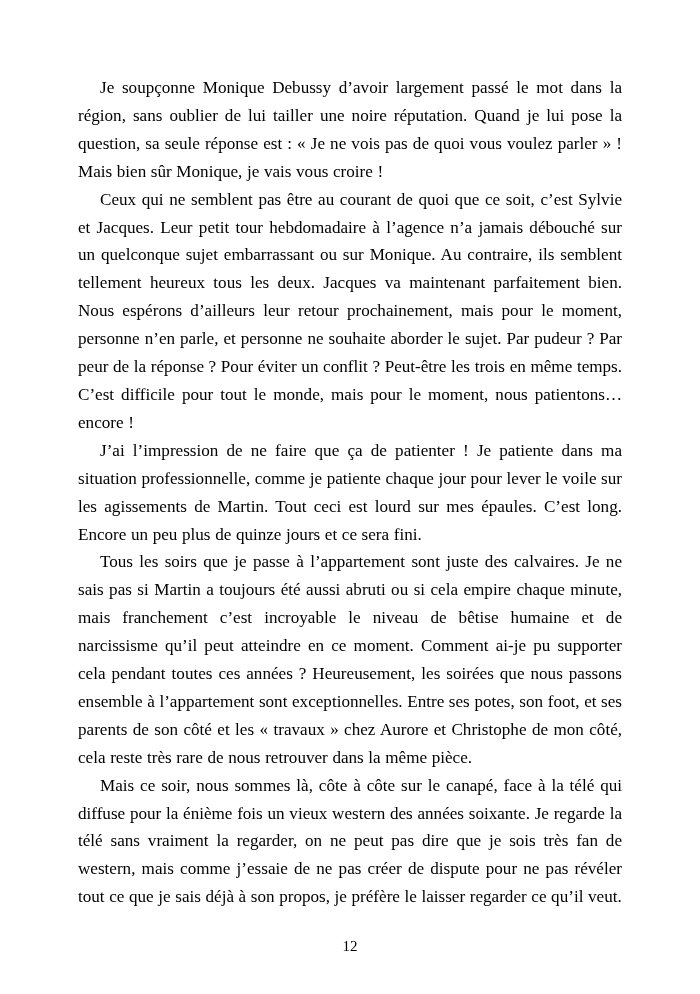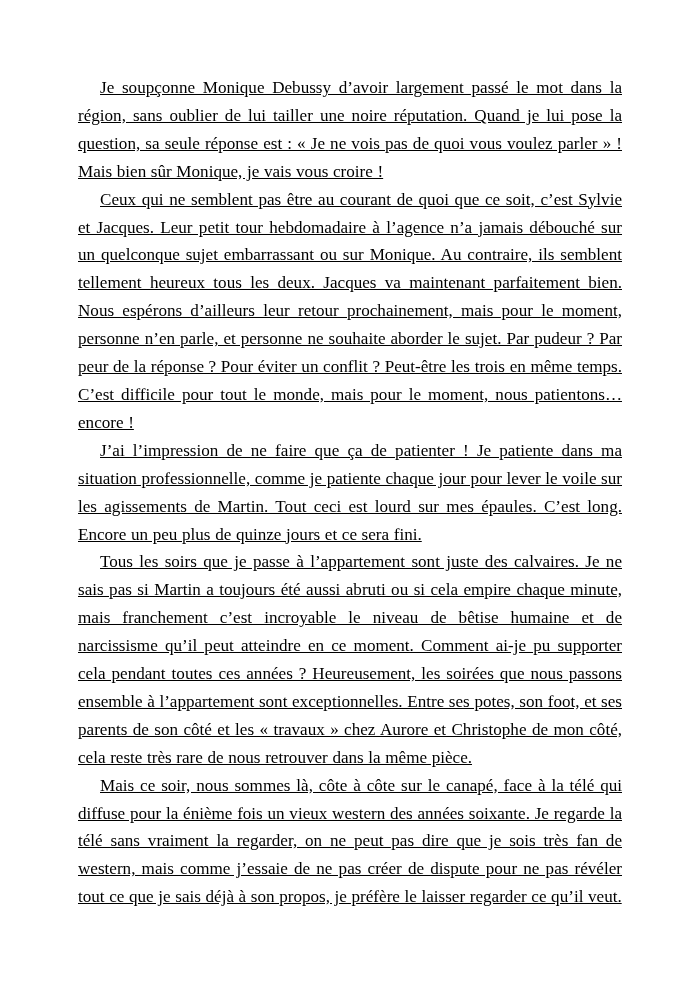--- a/index.html
+++ b/index.html
@@ -33,21 +33,20 @@
     text-indent: 22px;
     text-align: justify;
     font-size: 17.1px;
     line-height: 27.9px;
     word-spacing: 0.02em;
     hyphens: none;
     -webkit-hyphens: none;
   }
   .para.last-line-left {
     text-align-last: left;
-    text-decoration: underline;
   }
   .folio {
     position: absolute;
     left: 0;
     right: 0;
     top: 936px;
     text-align: center;
     font-size: 15px;
     line-height: 20px;
     color: #000000;
@@ -59,14 +58,15 @@
 <div class="page">
 
   <div class="text-block">
     <p class="para last-line-left">Je soupçonne Monique Debussy d’avoir largement passé le mot dans la région, sans oublier de lui tailler une noire réputation. Quand je lui pose la question, sa seule réponse est : « Je ne vois pas de quoi vous voulez parler » ! Mais bien sûr Monique, je vais vous croire !</p>
     <p class="para last-line-left">Ceux qui ne semblent pas être au courant de quoi que ce soit, c’est Sylvie et Jacques. Leur petit tour hebdomadaire à l’agence n’a jamais débouché sur un quelconque sujet embarrassant ou sur Monique. Au contraire, ils semblent tellement heureux tous les deux. Jacques va maintenant parfaitement bien. Nous espérons d’ailleurs leur retour prochainement, mais pour le moment, personne n’en parle, et personne ne souhaite aborder le sujet. Par pudeur ? Par peur de la réponse ? Pour éviter un conflit ? Peut-être les trois en même temps. C’est difficile pour tout le monde, mais pour le moment, nous patientons… encore !</p>
     <p class="para last-line-left">J’ai l’impression de ne faire que ça de patienter ! Je patiente dans ma situation professionnelle, comme je patiente chaque jour pour lever le voile sur les agissements de Martin. Tout ceci est lourd sur mes épaules. C’est long. Encore un peu plus de quinze jours et ce sera fini.</p>
     <p class="para last-line-left">Tous les soirs que je passe à l’appartement sont juste des calvaires. Je ne sais pas si Martin a toujours été aussi abruti ou si cela empire chaque minute, mais franchement c’est incroyable le niveau de bêtise humaine et de narcissisme qu’il peut atteindre en ce moment. Comment ai-je pu supporter cela pendant toutes ces années ? Heureusement, les soirées que nous passons ensemble à l’appartement sont exceptionnelles. Entre ses potes, son foot, et ses parents de son côté et les « travaux » chez Aurore et Christophe de mon côté, cela reste très rare de nous retrouver dans la même pièce.</p>
     <p class="para last-line-left">Mais ce soir, nous sommes là, côte à côte sur le canapé, face à la télé qui diffuse pour la énième fois un vieux western des années soixante. Je regarde la télé sans vraiment la regarder, on ne peut pas dire que je sois très fan de western, mais comme j’essaie de ne pas créer de dispute pour ne pas révéler tout ce que je sais déjà à son propos, je préfère le laisser regarder ce qu’il veut.</p>
   </div>
 
+  <div class="folio">12</div>
 
 </div>
 
 </body></html>

